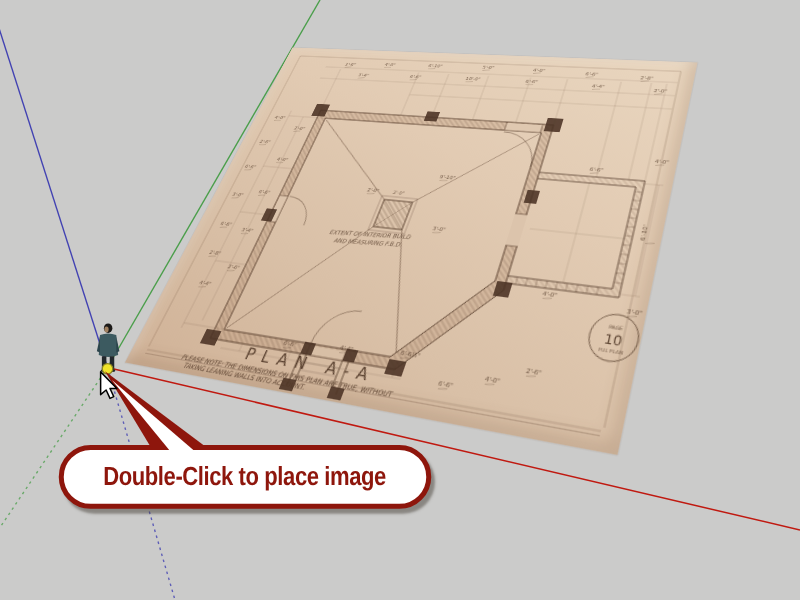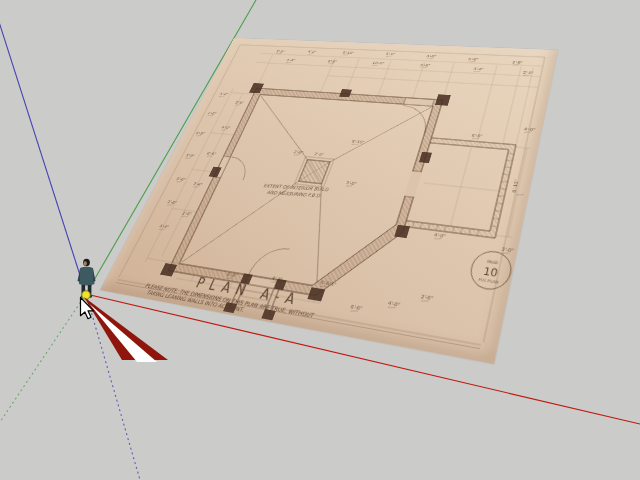--- a/index.html
+++ b/index.html
@@ -222,20 +222,23 @@
   <path d="M81.5,285 h3.6 v11 h-3.6 Z M87.8,285 h3.6 v11 h-3.6 Z" fill="#22282c"></path>
   <ellipse cx="83" cy="296.5" rx="2.4" ry="1.2" fill="#22282c"></ellipse>
   <ellipse cx="89.8" cy="296.5" rx="2.4" ry="1.2" fill="#22282c"></ellipse>
       </g>
   </svg>
 
   <svg class="layer" width="640" height="480">
     <circle id="origin-dot" cx="86" cy="295" r="4.2" stroke-width="1" fill="#efe32b" stroke="#8a8420"></circle>
   </svg>
 
+  <div class="bubble">
+    <span>Double-Click to place image</span>
+  </div>
   <svg class="layer" width="640" height="480">
     <polygon id="tail-red" points="84,297 168,360 122,360" fill="#8e160c"></polygon>
     <polygon id="tail-white" points="89.5,304 157,362 137,362" fill="#ffffff"></polygon>
   </svg>
 
   <svg class="layer" width="640" height="480">
     <path d="M80.5,297.5 l0,18.2 l4.4,-3.7 l3.1,6.7 l3,-1.4 l-3,-6.5 l5.5,0 Z" fill="#ffffff" stroke="#000" stroke-width="1.2" stroke-linejoin="round"></path>
   </svg>
 
 </div>

